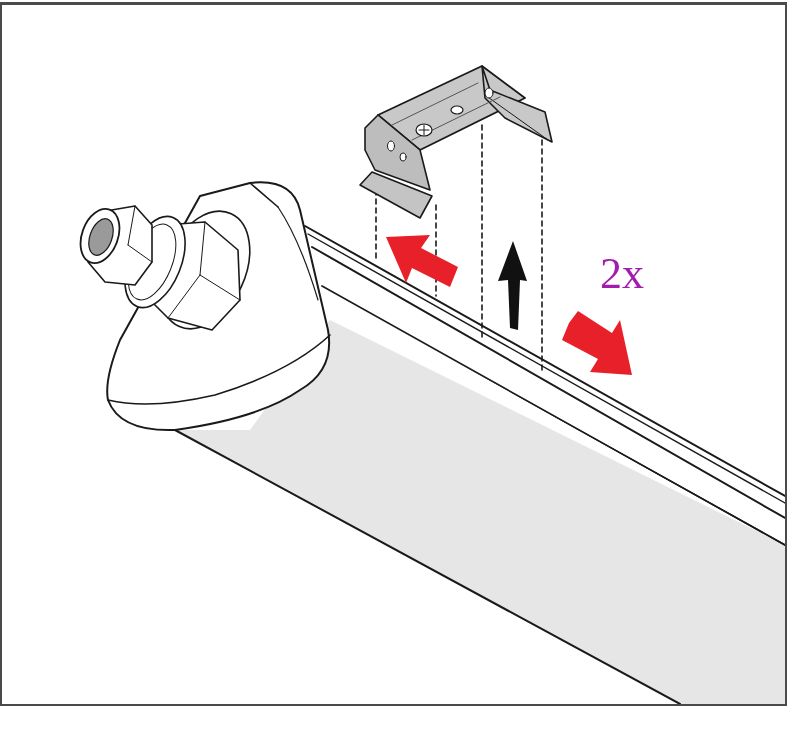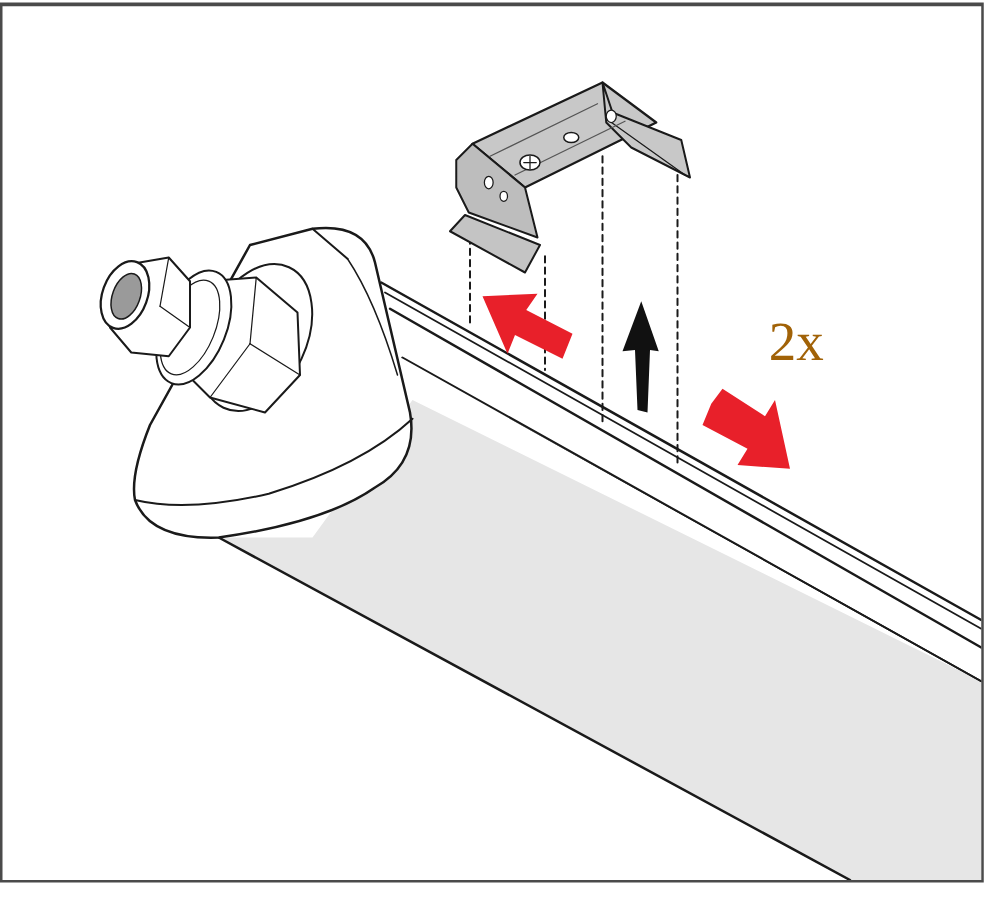--- a/index.html
+++ b/index.html
@@ -1,21 +1,21 @@
 <!DOCTYPE html>
 <html><head>
   <meta charset="utf-8">
   <style>
     html, body { margin: 0; padding: 0; background: #ffffff; }
     body { width: 800px; height: 731px; position: relative; overflow: hidden; }
     .diagram { position: absolute; left: 0; top: 0; width: 800px; height: 731px; }
     .frame { position: absolute; left: 0; top: 2px; width: 787px; height: 704px;
              border: 2px solid #4a4a4a; border-top-width: 3px; background: #ffffff; box-sizing: border-box; }
-    .multiplier { position: absolute; left: 615px; top: 252px; font-family: "Liberation Serif", serif;
-                  font-size: 44px; color: #a16207; line-height: 1; }
+    .multiplier { position: absolute; left: 600px; top: 252px; font-family: "Liberation Serif", serif;
+                  font-size: 44px; color: #a21caf; line-height: 1; }
     svg { position: absolute; left: 0; top: 0; }
   </style>
 </head>
 <body>
 
 <div class="diagram">
   <div class="frame"></div>
 
   <svg width="800" height="731" viewBox="0 0 800 731">
     <defs>

